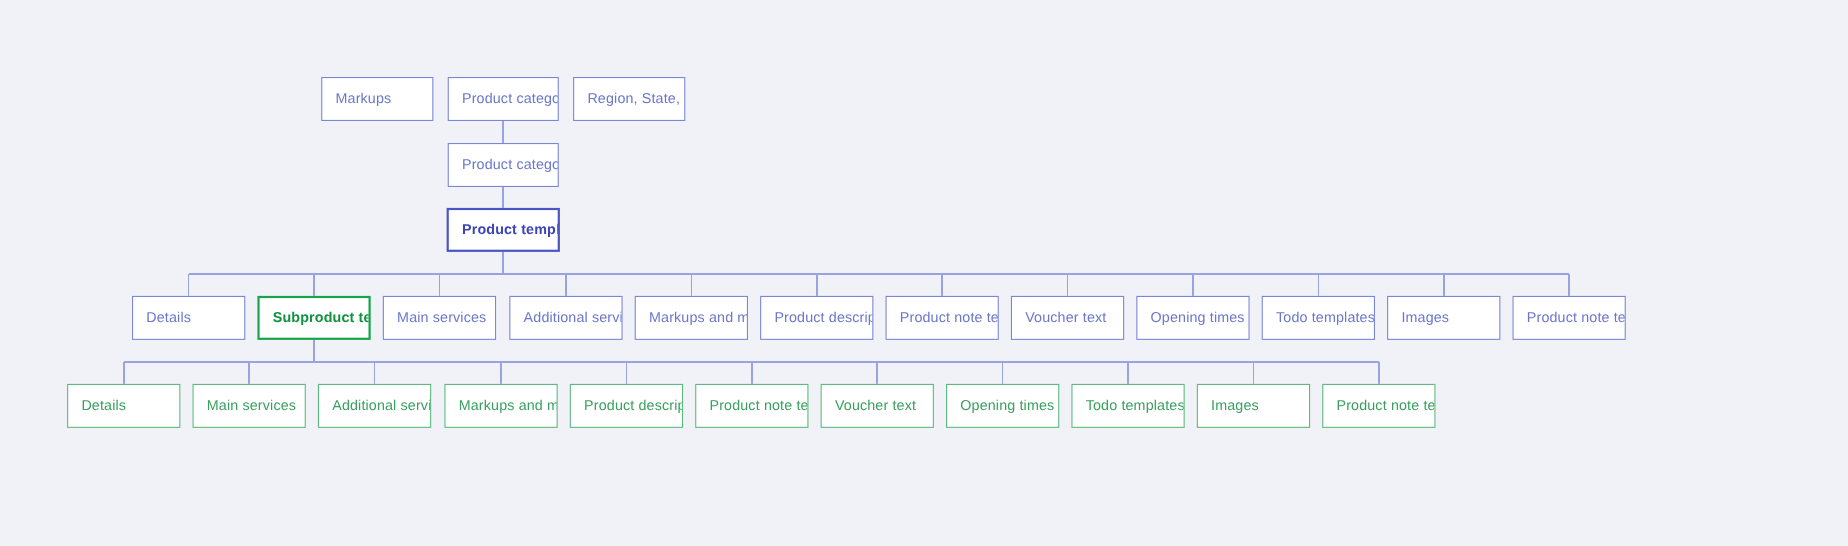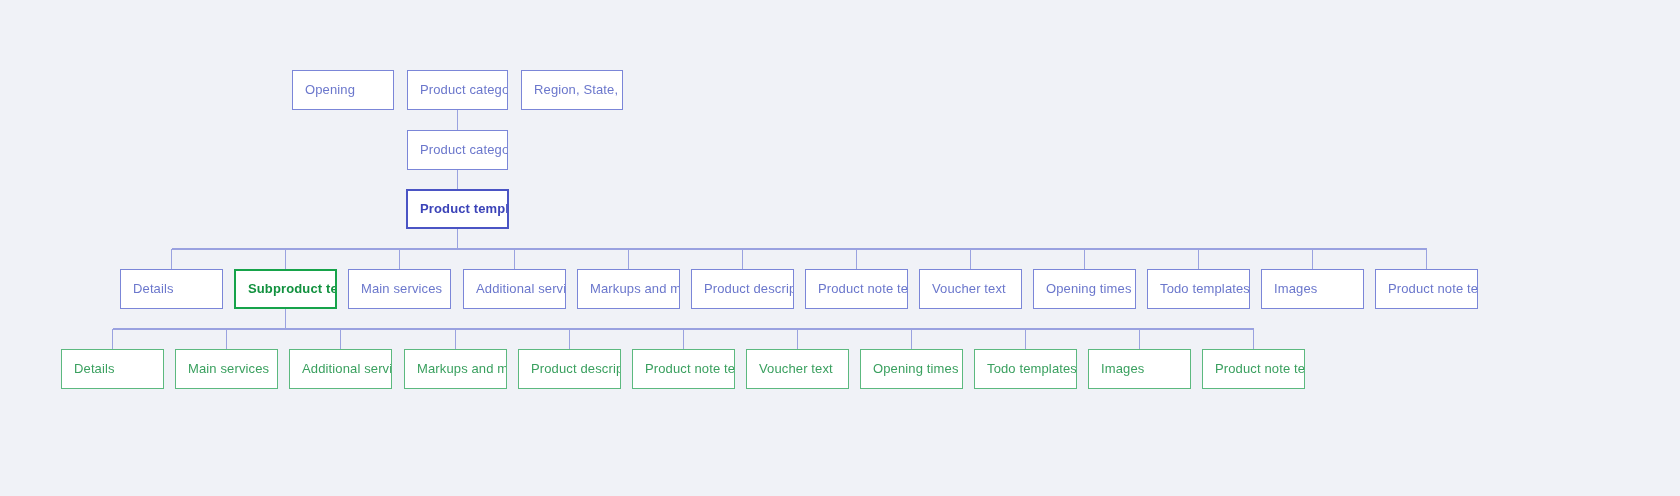--- a/index.html
+++ b/index.html
@@ -105,21 +105,21 @@
       <path d="M683.5,329 L683.5,349" stroke="#9aa2e0" stroke-width="1.4" fill="none" shape-rendering="crispEdges"></path>
       <path d="M797.5,329 L797.5,349" stroke="#9aa2e0" stroke-width="1.4" fill="none" shape-rendering="crispEdges"></path>
       <path d="M911.5,329 L911.5,349" stroke="#9aa2e0" stroke-width="1.4" fill="none" shape-rendering="crispEdges"></path>
       <path d="M1025.5,329 L1025.5,349" stroke="#9aa2e0" stroke-width="1.4" fill="none" shape-rendering="crispEdges"></path>
       <path d="M1139.5,329 L1139.5,349" stroke="#9aa2e0" stroke-width="1.4" fill="none" shape-rendering="crispEdges"></path>
       <path d="M1253.5,329 L1253.5,349" stroke="#9aa2e0" stroke-width="1.4" fill="none" shape-rendering="crispEdges"></path>
     </svg>
 
   <div id="node-layer">
       <div class="node v-purple" style="left: 292px; top: 70px; width: 102px; height: 40px;">
-        <span class="node-label">Opening</span>
+        <span class="node-label">Markups</span>
       </div>
       <div class="node v-purple" style="left: 407px; top: 70px; width: 101px; height: 40px;">
         <span class="node-label">Product category type</span>
       </div>
       <div class="node v-purple" style="left: 521px; top: 70px; width: 102px; height: 40px;">
         <span class="node-label">Region, State, Dest.</span>
       </div>
       <div class="node v-purple" style="left: 407px; top: 130px; width: 101px; height: 40px;">
         <span class="node-label">Product category</span>
       </div>

